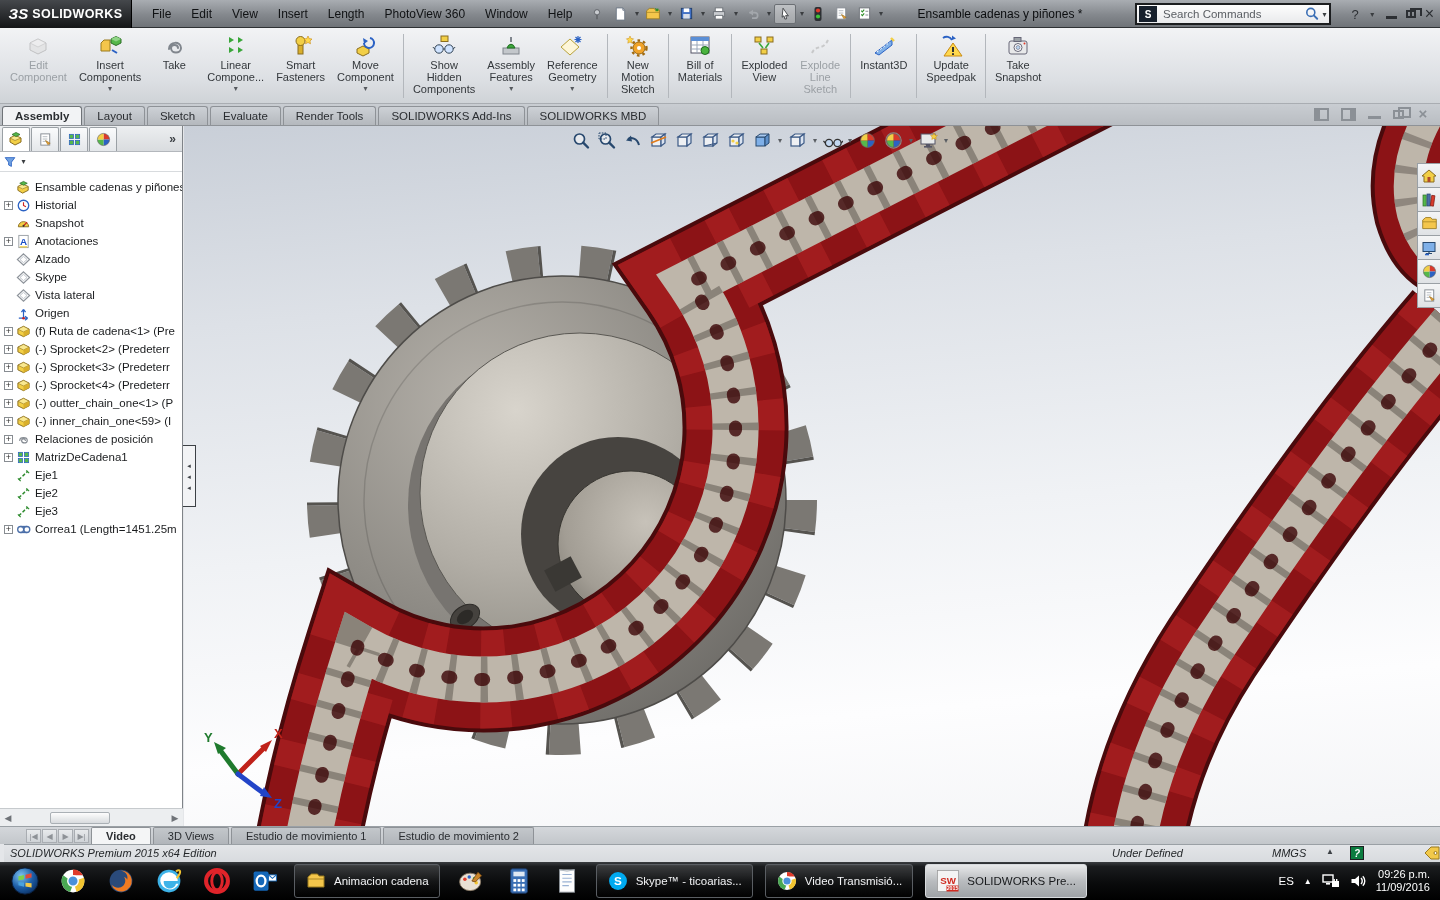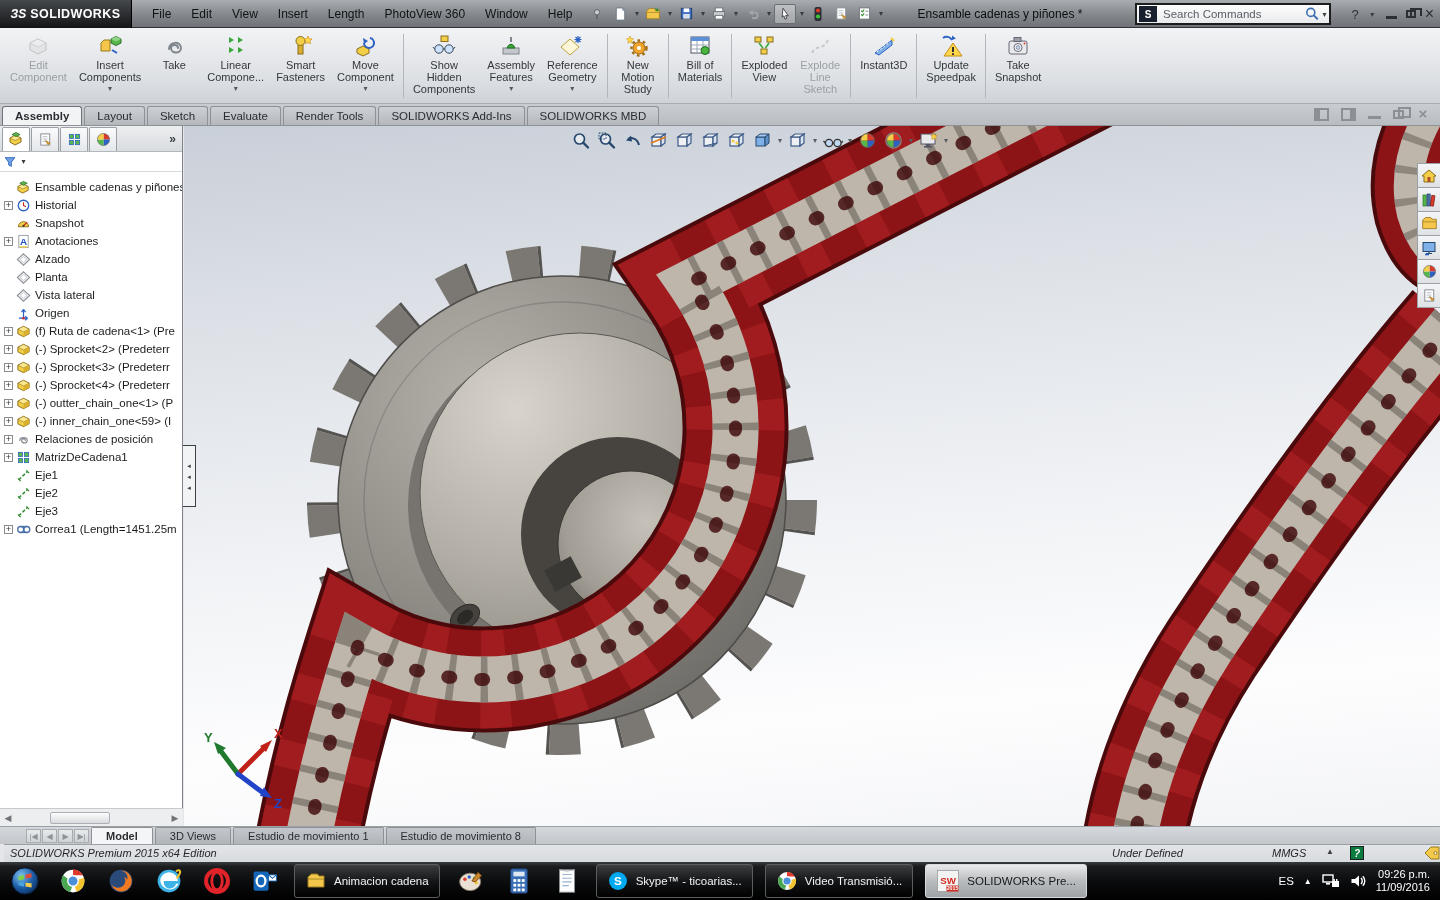--- a/index.html
+++ b/index.html
@@ -7,21 +7,21 @@
     font-family:"Liberation Sans", sans-serif; }
   body { position:relative; background:#e4e6e9; font-size:12px; color:#1c1e20; }
 
   
   .titlebar { position:absolute; left:0; top:0; width:1440px; height:28px;
     background:linear-gradient(#a9adb2, #84888d 55%, #6f7378);
     border-bottom:1px solid #2e3134; display:flex; align-items:center; }
   .logo { width:132px; height:28px; background:linear-gradient(#45484c, #141517);
     color:#fff; display:flex; align-items:center; justify-content:center; gap:4px;
     border-right:1px solid #000; }
-  .logo-glyph { font-style:italic; font-weight:bold; font-size:12px; }
+  .logo-glyph { font-style:italic; font-weight:bold; font-size:15px; }
   .logo-text { font-weight:bold; font-size:12.5px; letter-spacing:.4px; }
   .menus { display:flex; margin-left:10px; }
   .menu-item { padding:5px 10px; font-size:12px; color:#101214; cursor:default; }
   .qat { display:flex; align-items:center; margin-left:4px; gap:1px; }
   .qi { width:22px; height:20px; display:flex; align-items:center; justify-content:center; }
   .qi.pressed { background:rgba(255,255,255,.35); border:1px solid #6b6f74; border-radius:2px; }
   .qcaret { font-size:8px; color:#3a3d40; width:9px; text-align:center; }
   .tb-title { position:absolute; left:870px; width:260px; text-align:center;
     font-size:12px; color:#0c0e10; }
   .searchbox { position:absolute; left:1135px; top:3px; width:196px; height:22px;
@@ -465,21 +465,21 @@
   <div class="rsep"></div>
   <div class="rbtn">
     <svg class="ric" viewBox="0 0 24 24">
         <circle cx="13" cy="14" r="6" fill="#f0a32a" stroke="#a06a10"></circle>
         <circle cx="13" cy="14" r="7.5" fill="none" stroke="#a06a10" stroke-width="2.4" stroke-dasharray="2.6 3"></circle>
         <circle cx="13" cy="14" r="2" fill="#fff"></circle>
         <polygon points="4,2 5,4.4 7.6,4.8 5.8,6.6 6.2,9.2 4,8 1.8,9.2 2.2,6.6 0.4,4.8 3,4.4" fill="#ffd84d" stroke="#c98a12" stroke-width=".5"></polygon>
       </svg>
     <span class="rlbl">New
 Motion
-Study</span>
+Sketch</span>
   </div>
   <div class="rsep"></div>
   <div class="rbtn">
     <svg class="ric" viewBox="0 0 24 24">
         <rect x="3" y="3" width="18" height="16" fill="#fff" stroke="#556"></rect>
         <rect x="3" y="3" width="18" height="4" fill="#5b8fd6"></rect>
         <path d="M3 11 h18 M3 15 h18 M9 7 v12 M15 7 v12" stroke="#9aa7b9" stroke-width="1"></path>
         <circle cx="17" cy="16.5" r="4" fill="#49b33e" stroke="#1f6e1f"></circle>
       </svg>
     <span class="rlbl">Bill of
@@ -810,21 +810,21 @@
         <svg class="tic" viewBox="0 0 16 16">
             <use href="#s-plane"></use>
           </svg>
         <span class="tlbl">Alzado</span>
       </div>
       <div class="trow">
         <span class="texp none"></span>
         <svg class="tic" viewBox="0 0 16 16">
             <use href="#s-plane"></use>
           </svg>
-        <span class="tlbl">Planta</span>
+        <span class="tlbl">Skype</span>
       </div>
       <div class="trow">
         <span class="texp none"></span>
         <svg class="tic" viewBox="0 0 16 16">
             <use href="#s-plane"></use>
           </svg>
         <span class="tlbl">Vista lateral</span>
       </div>
       <div class="trow">
         <span class="texp none"></span>
@@ -932,24 +932,24 @@
   </div>
 </div>
 
 <div class="bottomtabs">
   <div class="bt-nav">
     <span>|◀</span>
     <span>◀</span>
     <span>▶</span>
     <span>▶|</span>
   </div>
-  <span class="btab active">Model</span>
+  <span class="btab active">Video</span>
   <span class="btab">3D Views</span>
   <span class="btab">Estudio de movimiento 1</span>
-  <span class="btab">Estudio de movimiento 8</span>
+  <span class="btab">Estudio de movimiento 2</span>
 </div>
 
 <div class="statusbar">
   <span class="sb-left">SOLIDWORKS Premium 2015 x64 Edition</span>
   <span class="sb-state">Under Defined</span>
   <span class="sb-units">MMGS</span>
   <span class="sb-up">▲</span>
   <span class="sb-help">?</span>
   <span class="sb-tag">
     <svg width="16" height="14" viewBox="0 0 16 14">

